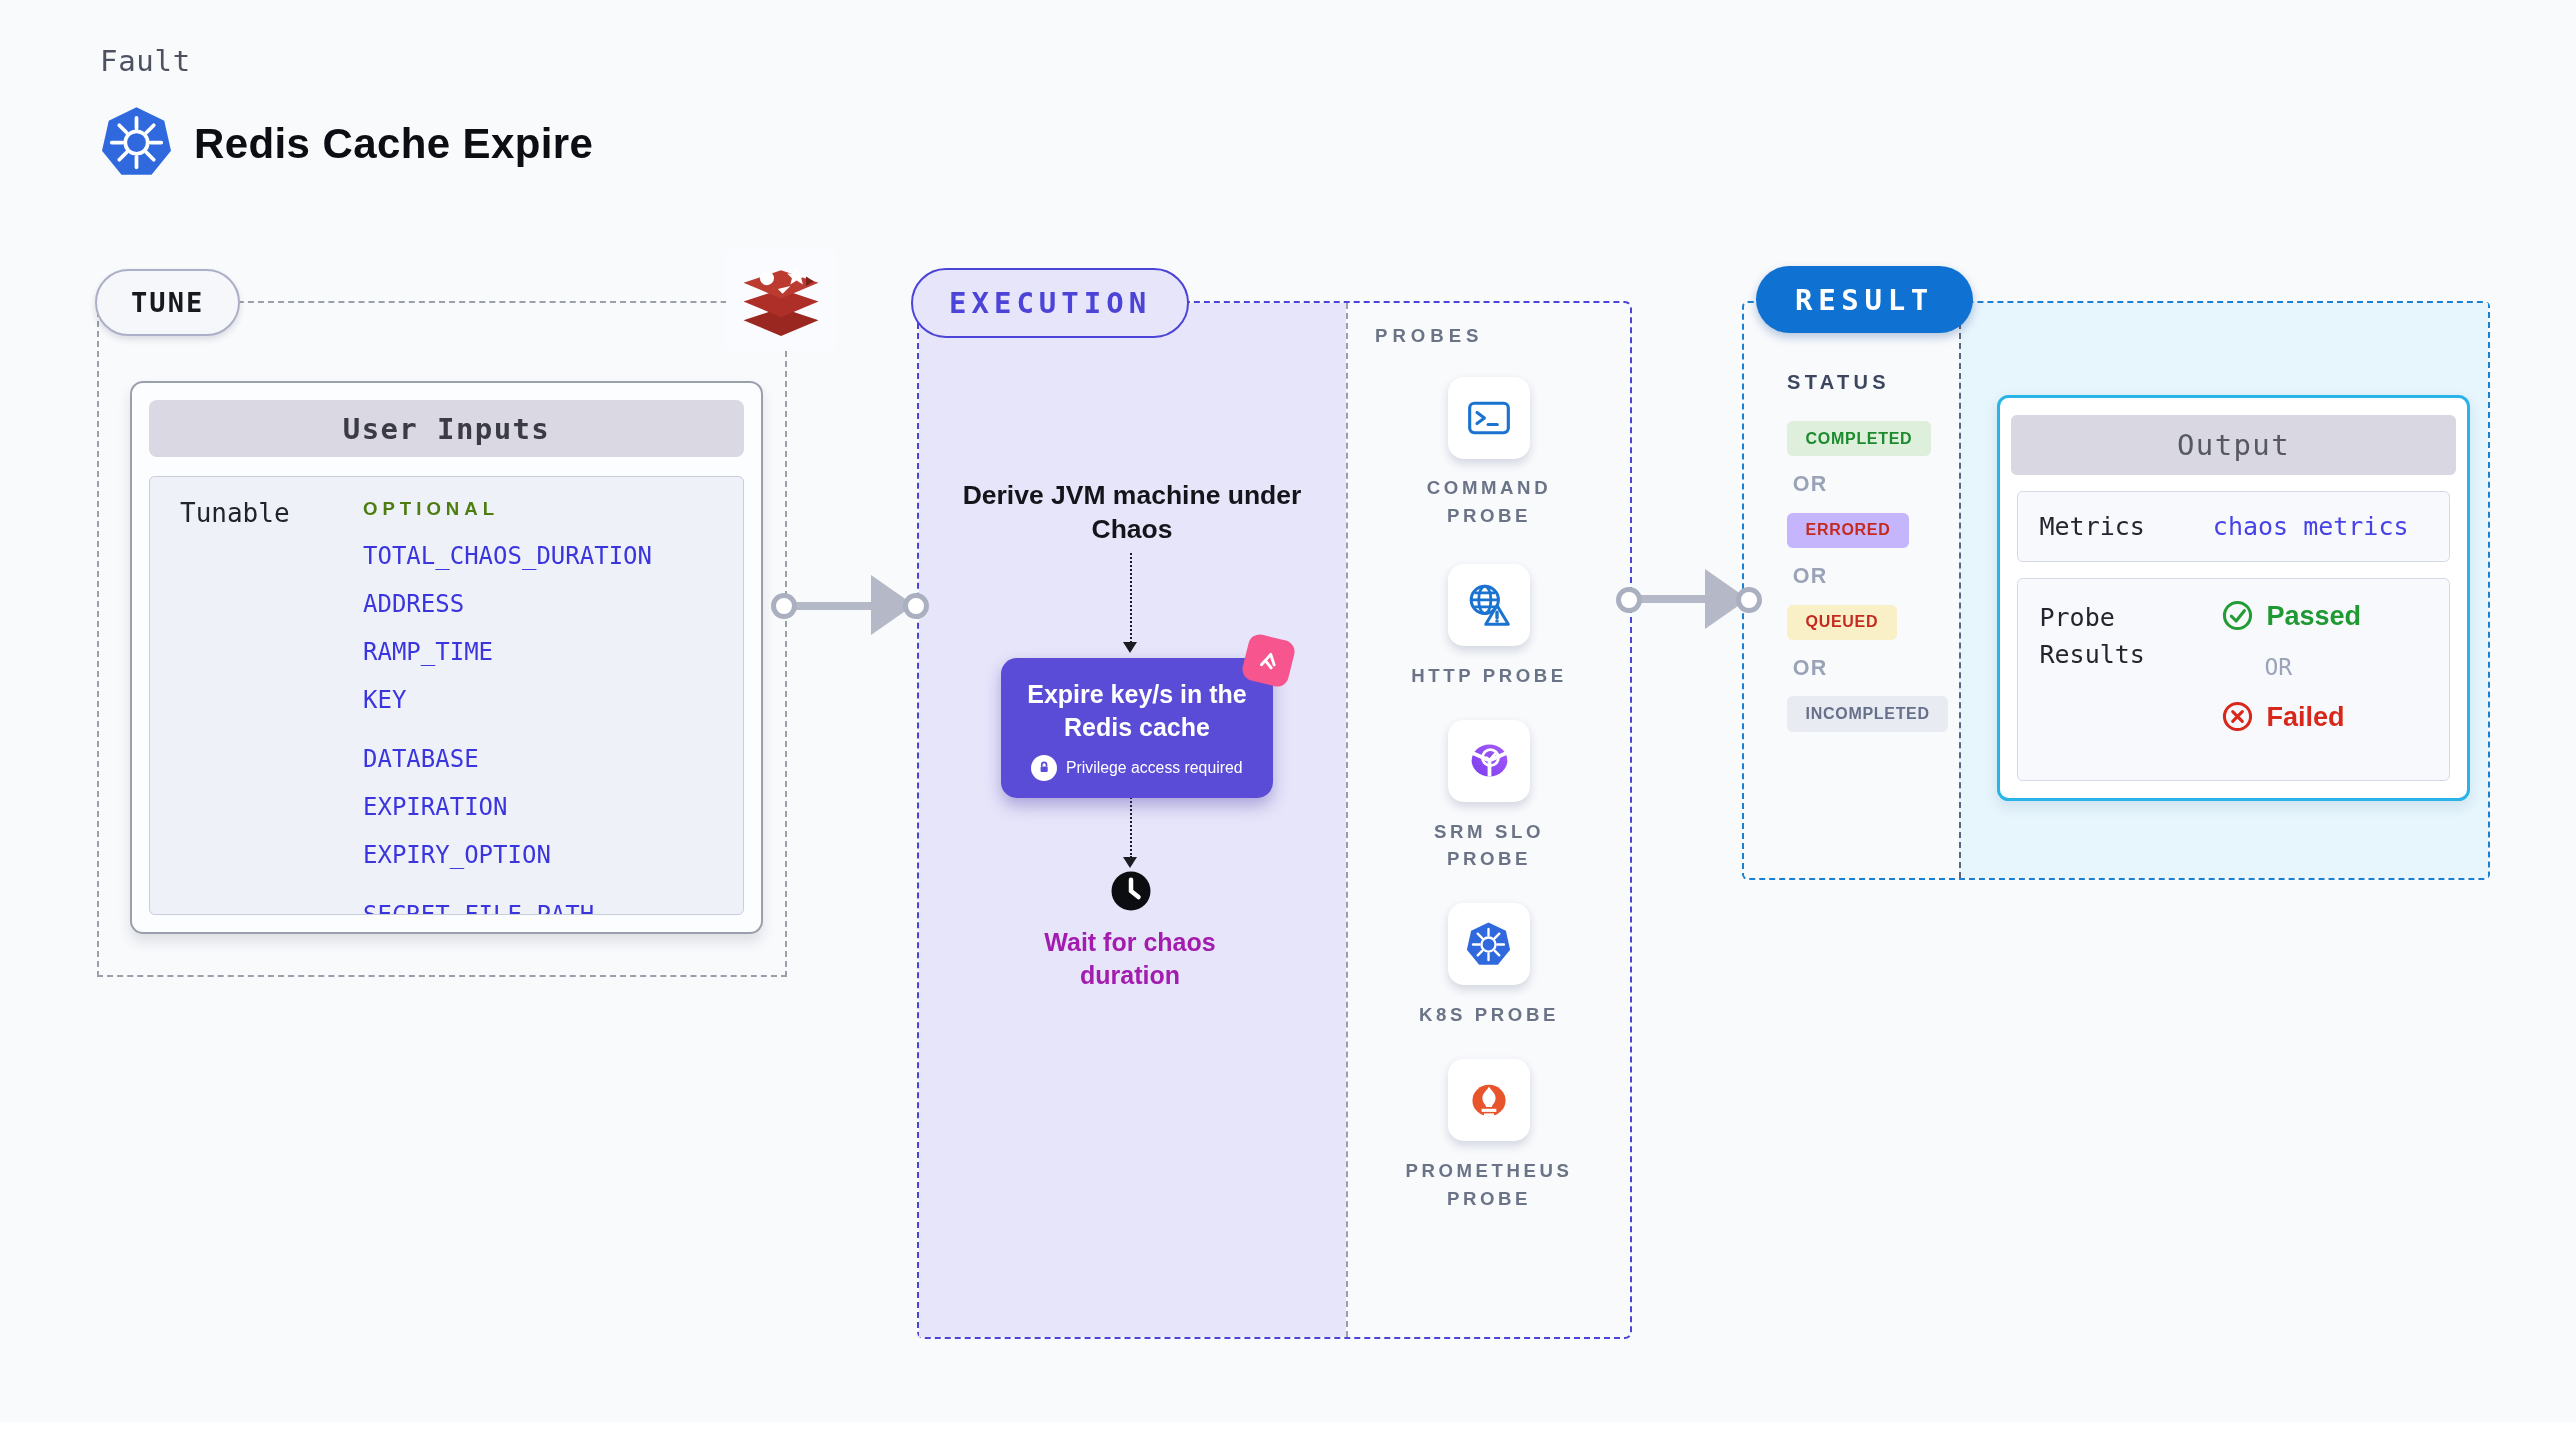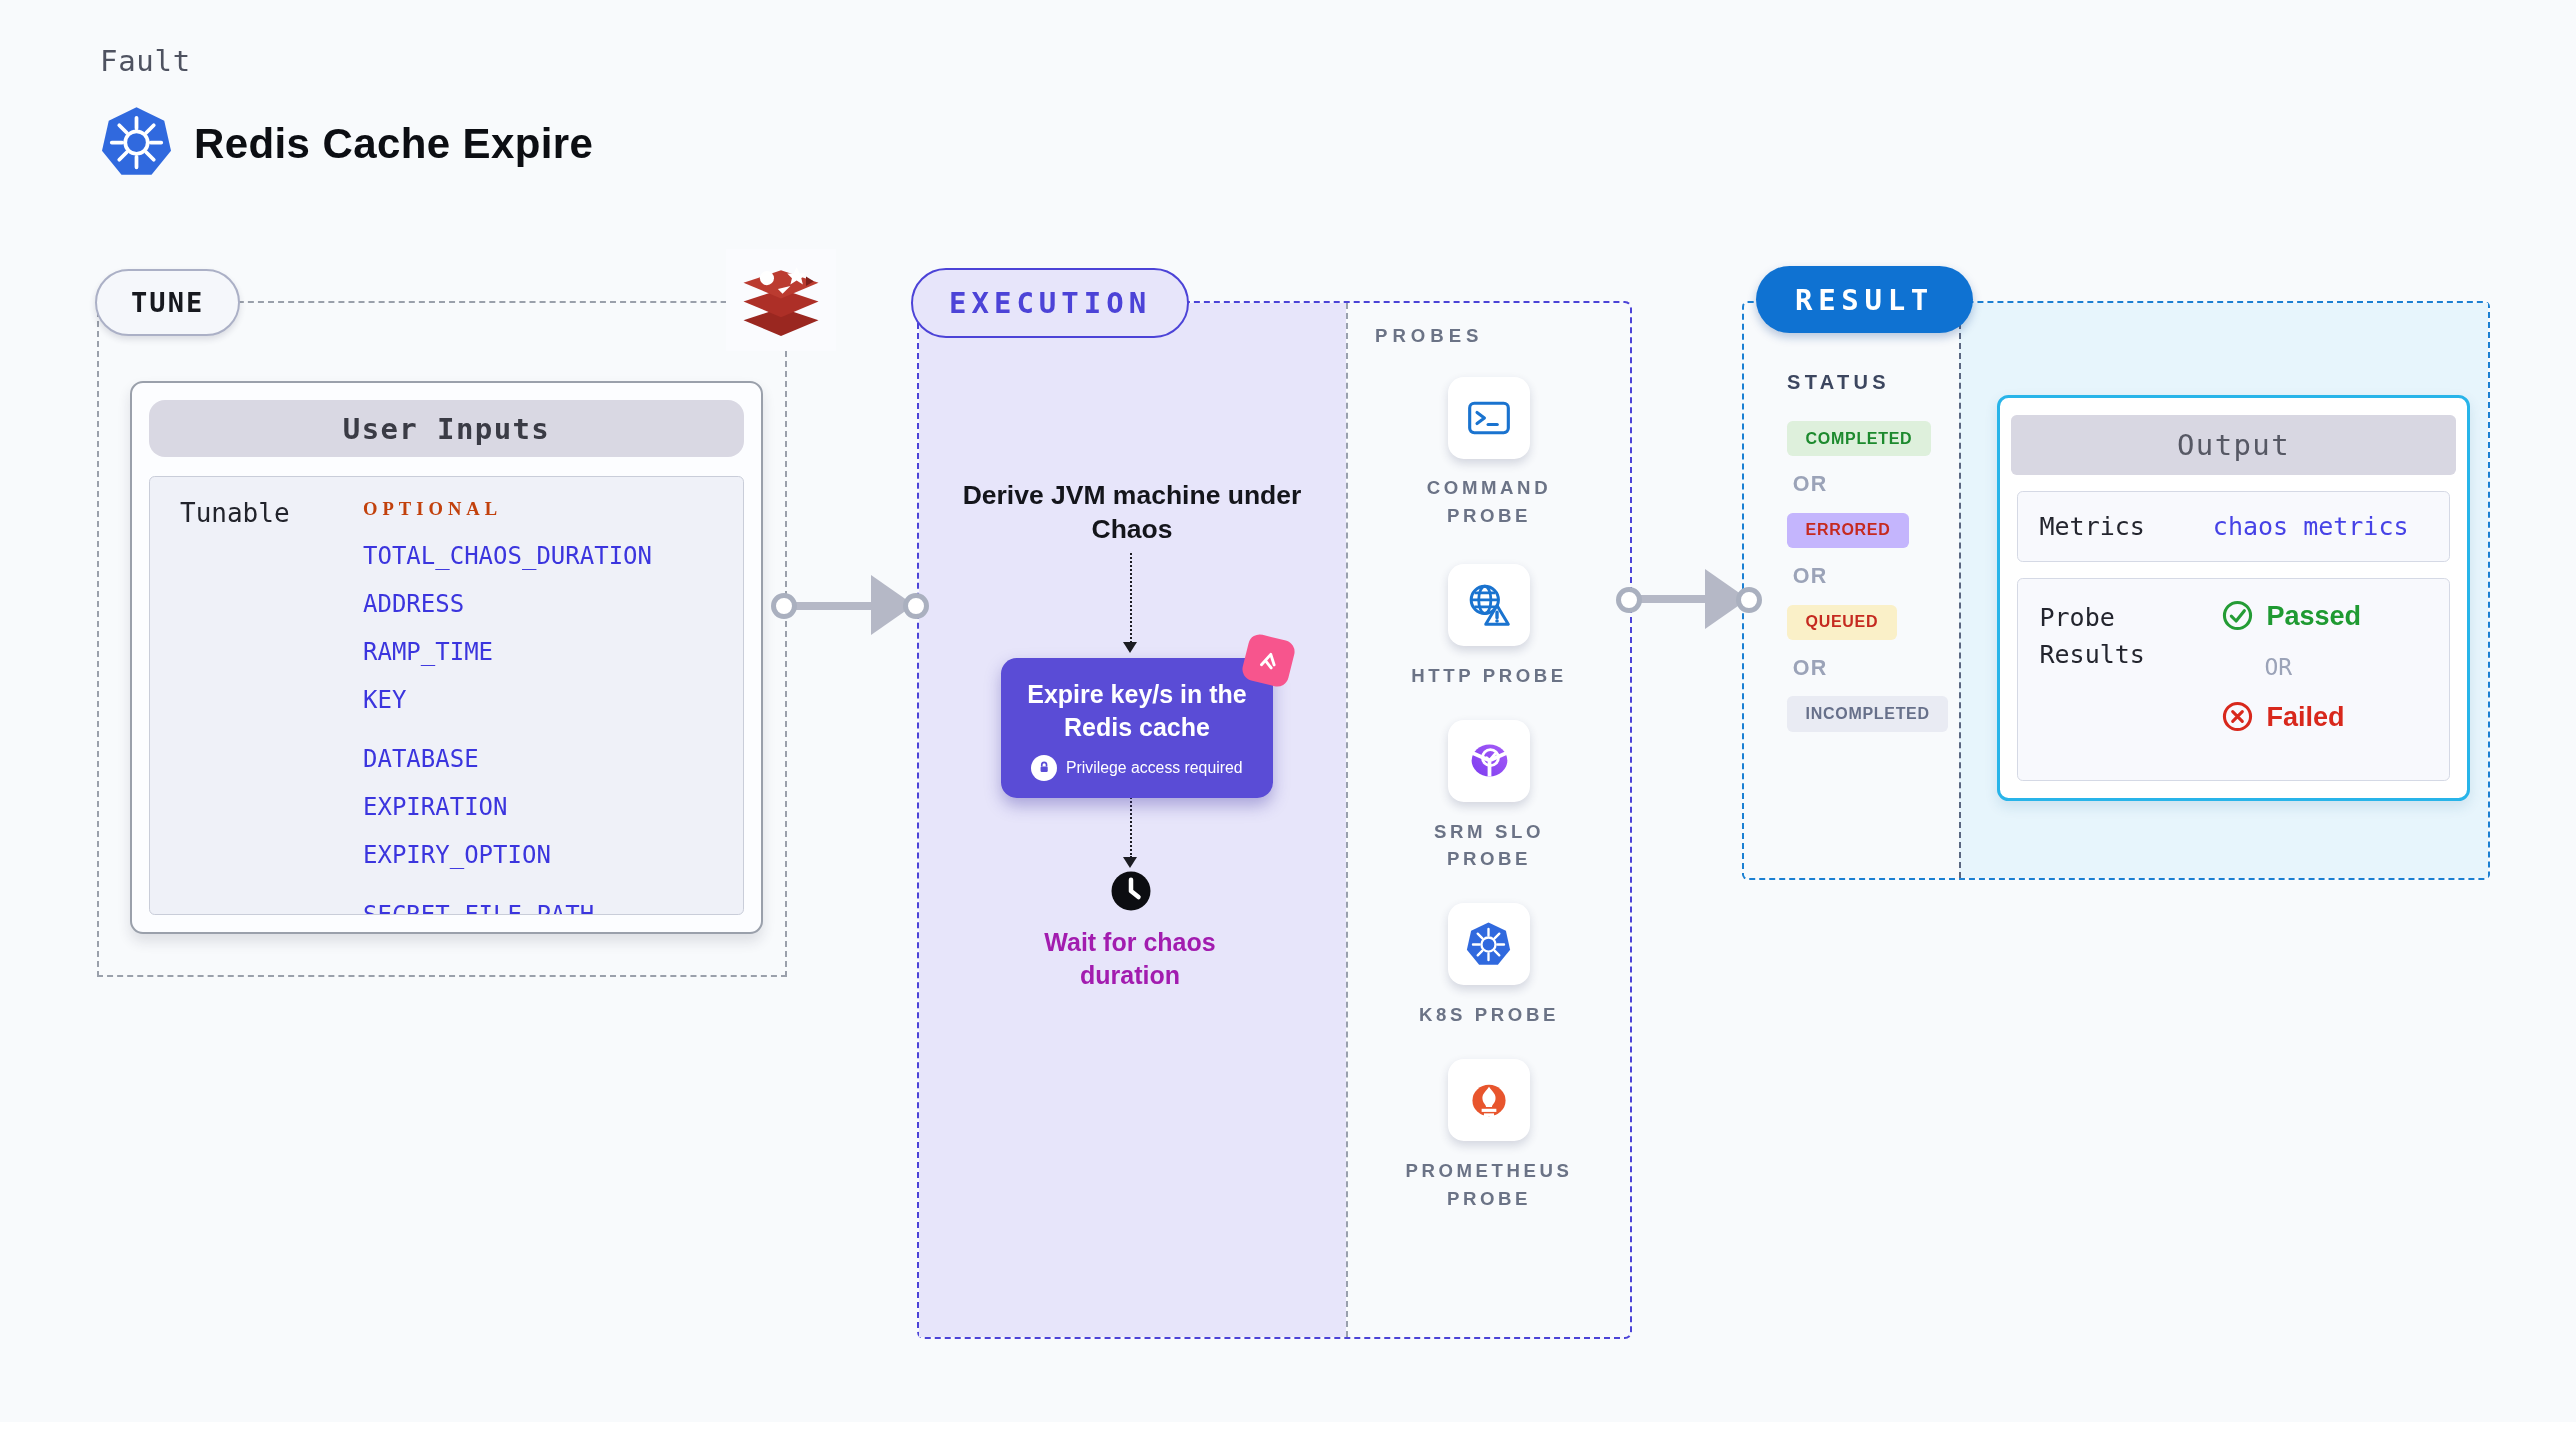--- a/index.html
+++ b/index.html
@@ -19,27 +19,27 @@
   
   .tune-box{position:absolute;left:97px;top:301px;width:686px;height:672px;border:2.1px dashed #9aa0ab;}
   .tune-badge{left:95px;top:269px;height:63px;padding:0 34px;background:#f5f7fb;border:2.1px solid #abb0c6;
               color:#17191f;font-size:27px;letter-spacing:2.1px;box-shadow:0 3.6px 6.4px rgba(40,40,70,.14);}
   .redis-wrap{position:absolute;left:726px;top:249px;width:110px;height:102px;background:#fafbfe;
               display:flex;align-items:center;justify-content:center;z-index:6;}
 
   .ui-card{position:absolute;left:130px;top:381px;width:629px;height:549px;background:#fcfdff;
            border:2.1px solid #9aa0ab;border-radius:13px;box-shadow:0 7.2px 13px rgba(30,30,60,.12);
            display:flex;flex-direction:column;z-index:3;}
-  .ui-head{margin:17px 17px 0;height:57px;background:#d9d8e3;border-radius:16px;display:flex;align-items:center;
+  .ui-head{margin:17px 17px 0;height:57px;background:#d9d8e3;border-radius:8px;display:flex;align-items:center;
            justify-content:center;font-size:29px;font-weight:700;color:#3a3b45;letter-spacing:1.4px;}
   .ui-body{flex:1;margin:18.6px 17px 17px;background:#eff1f8;border:1.4px solid #c9cdd9;border-radius:5.7px;
            display:flex;padding:21.5px 0 0 30px;overflow:hidden;}
   .tunable{width:183px;font-size:26px;color:#22242c;}
   .inputs{display:flex;flex-direction:column;}
-  .optional{font-size:18.6px;font-weight:700;color:#c2410c;letter-spacing:5px;font-family:Liberation Serif, serif;}
+  .optional{font-size:18.6px;font-weight:700;color:#4d7c0f;letter-spacing:5px;}
   .input-item{font-size:24px;color:#3b35de;margin-top:20px;}
   .input-item.first{margin-top:21.5px;}
   .input-item.gap{margin-top:31.5px;}
 
   
   .h-line{position:absolute;height:7.9px;background:#b5b8c6;}
   .h-head{position:absolute;width:0;height:0;border-top:30px solid transparent;border-bottom:30px solid transparent;
           border-left:43px solid #b5b8c6;}
   .node-dot{position:absolute;width:15.8px;height:15.8px;background:#fff;border:5px solid #aab0bf;border-radius:50%;z-index:7;}
 

